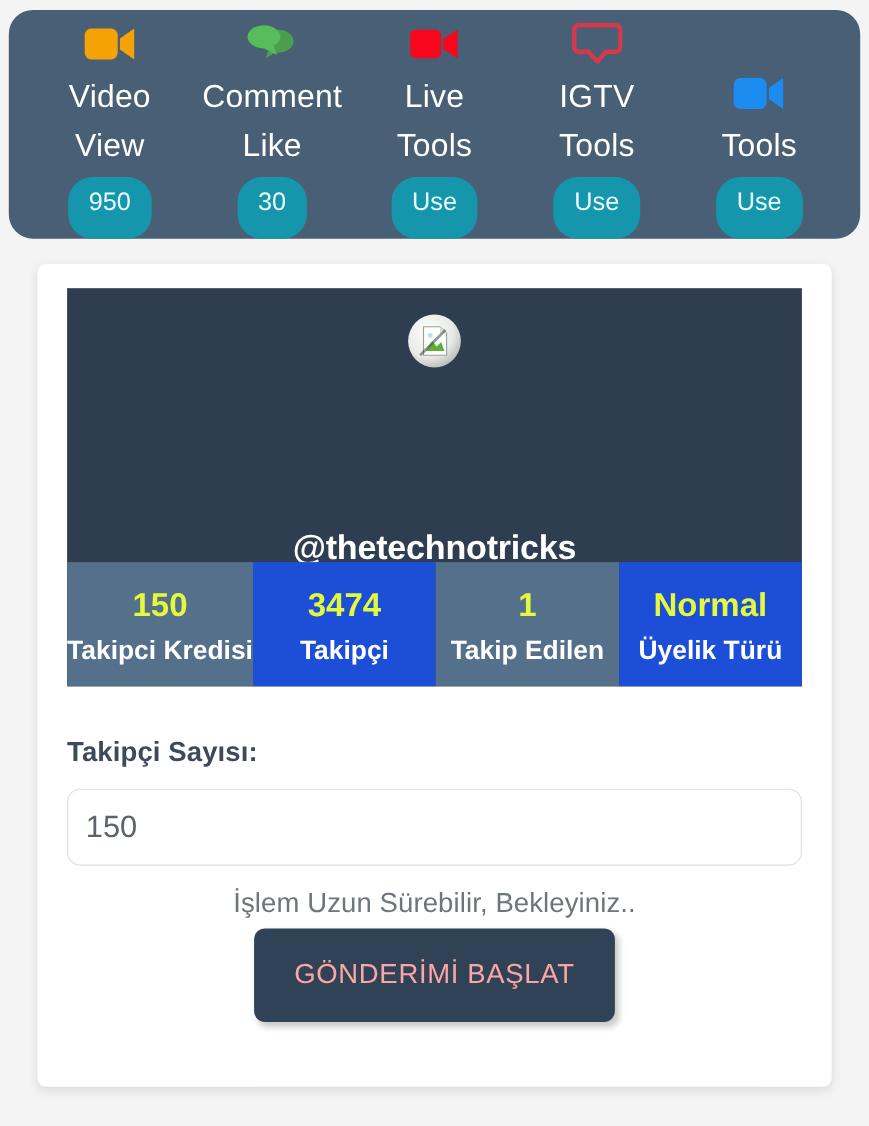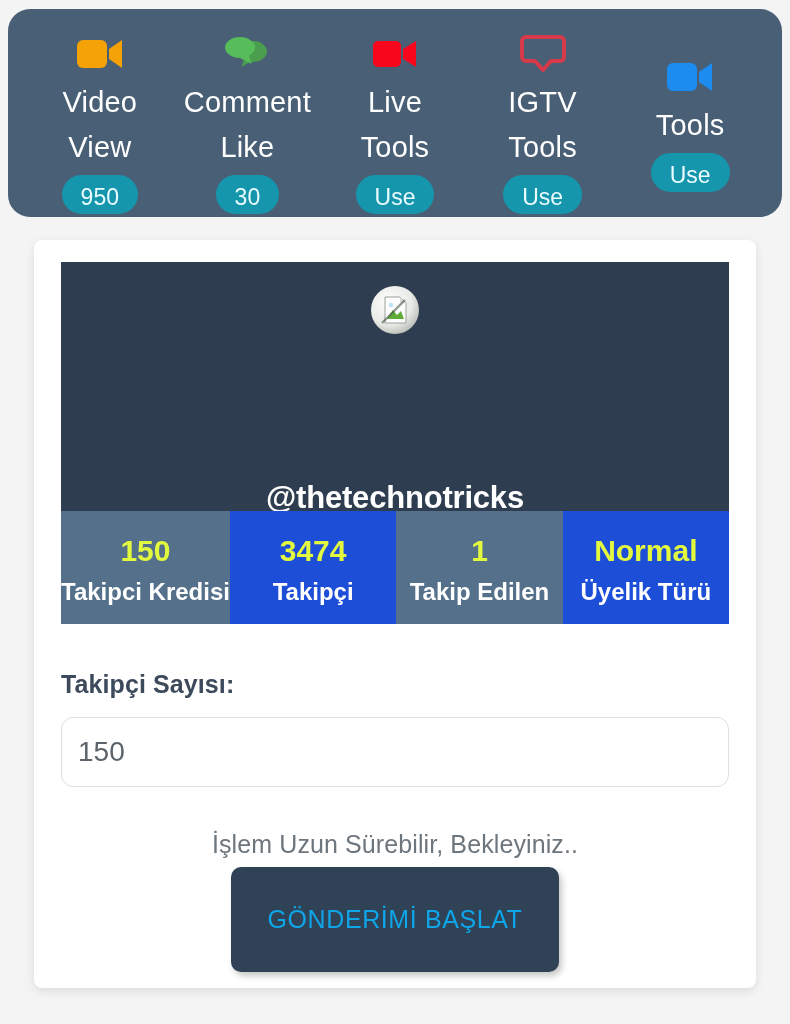--- a/index.html
+++ b/index.html
@@ -23,21 +23,21 @@
   .toolbar-card {
     position: absolute;
     left: 8px;
     top: 9px;
     width: 774px;
     height: 208px;
     background: #485f75;
     border-radius: 22px;
     display: flex;
     flex-direction: row;
-    align-items: center;
+    align-items: flex-end;
     justify-content: space-around;
     padding: 22px 18px 0 18px;
   }
 
   .tool-item {
     display: flex;
     flex-direction: column;
     align-items: center;
     width: 134px;
   }
@@ -60,21 +60,21 @@
     letter-spacing: 0.2px;
     white-space: nowrap;
   }
 
   .tool-pill {
     margin-top: 5px;
     background: #1596ac;
     color: #eafcff;
     font-size: 23px;
     line-height: 1;
-    padding: 11px 19px 5px 19px;
+    padding: 11px 19px 22px 19px;
     border-radius: 22px;
     min-width: 62px;
     text-align: center;
     font-weight: 400;
   }
 
   
   .main-card {
     position: absolute;
     left: 34px;
@@ -177,42 +177,42 @@
     border-radius: 12px;
     background: #ffffff;
     color: #5c636a;
     font-family: "Liberation Sans", "DejaVu Sans", sans-serif;
     font-size: 28px;
     padding: 0 16px;
     outline: none;
   }
 
   .notice {
-    margin-top: 43px;
+    margin-top: 20px;
     text-align: center;
     color: #6d757d;
     font-size: 25px;
     letter-spacing: 0.1px;
   }
 
   .submit-wrap {
     margin-top: 8px;
     display: flex;
     justify-content: center;
   }
 
   .submit-btn {
     background: #2f4256;
-    color: #0ea5e9;
+    color: #fca5a5;
     border: none;
     border-radius: 10px;
     font-family: "Liberation Sans", "DejaVu Sans", sans-serif;
     font-size: 25px;
     letter-spacing: 0.6px;
-    padding: 38px 36px;
+    padding: 28px 36px;
     cursor: pointer;
     box-shadow: 3px 4px 6px rgba(0,0,0,0.22);
   }
 </style>
 </head>
 <body>
 
 <div class="page">
 
   <div class="toolbar-card">

